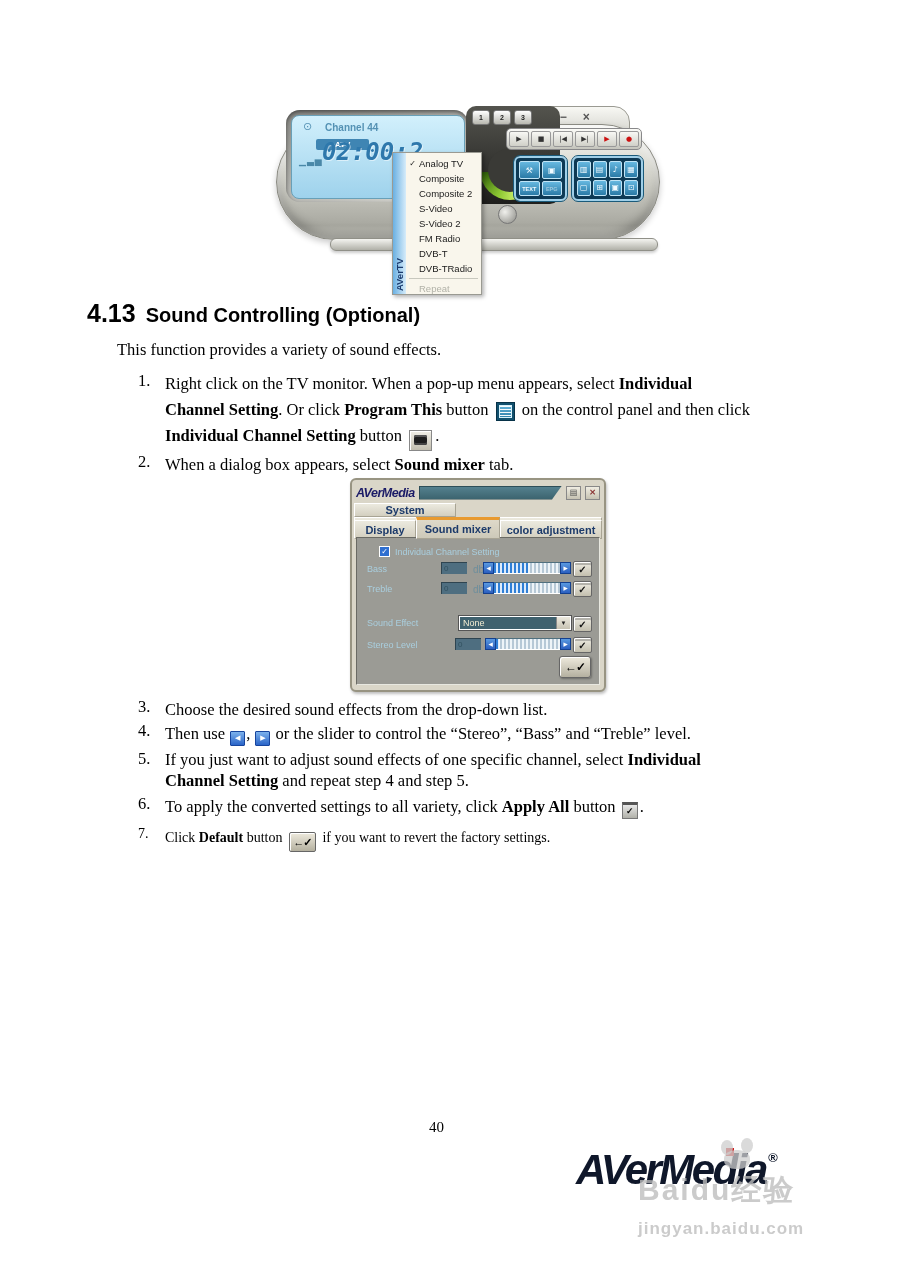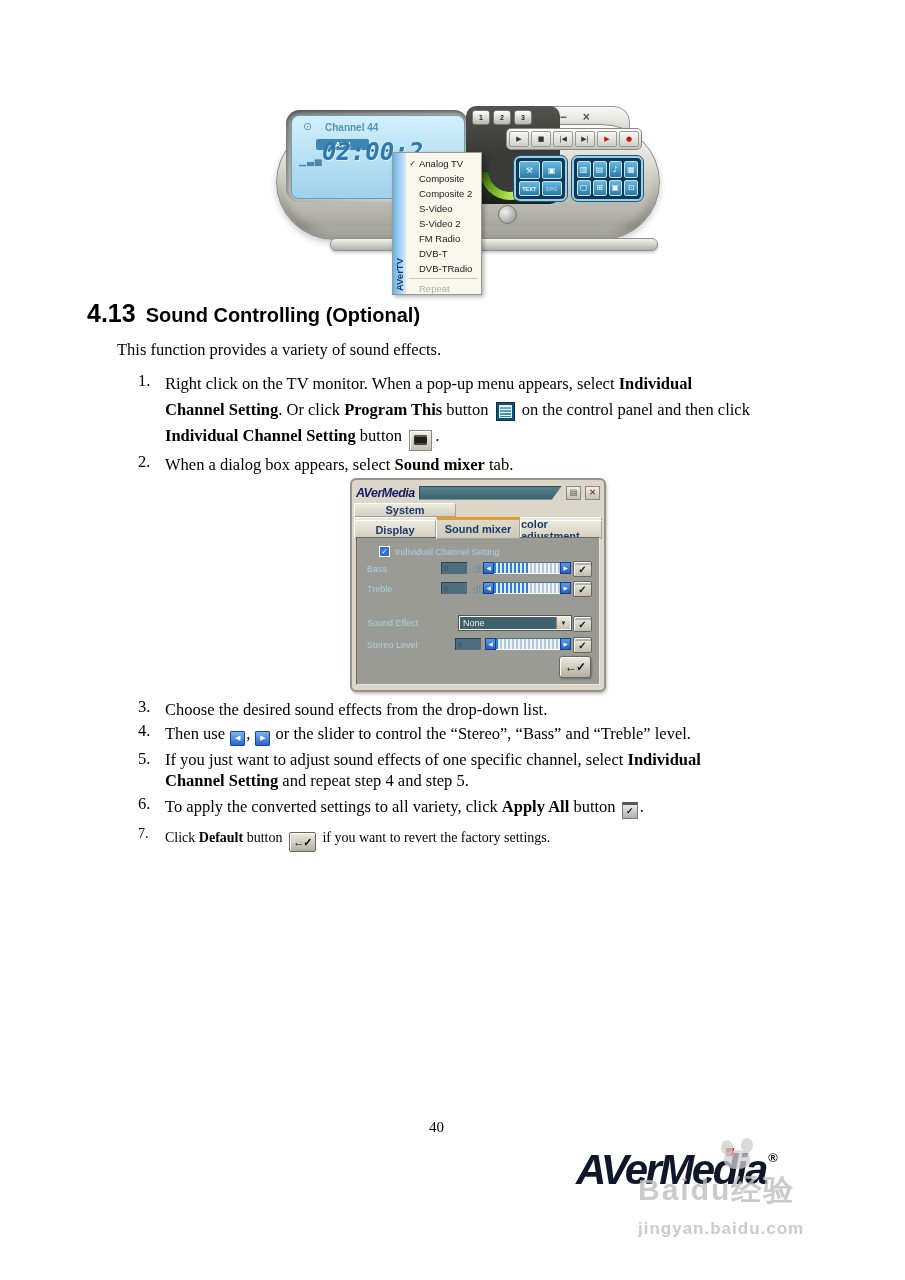--- a/index.html
+++ b/index.html
@@ -115,21 +115,21 @@
           font-size:8px;display:flex;align-items:center;justify-content:center;color:#444;flex:none;}
   .dlg-btn.close{color:#8a3434;font-weight:700;}
   .tabs1,.tabs2{display:flex;padding:0 2px;}
   .tabs1{height:17px;flex-direction:column;}
   .tabs2{height:19px;position:relative;}
   .tab{background:linear-gradient(#eceadf,#d3cfc0);border:1px solid #a8a494;border-top-color:#fff;
           border-left-color:#fff;display:flex;align-items:center;justify-content:center;
           font:700 11px "Liberation Sans",sans-serif;color:#1c3a6a;box-sizing:border-box;}
   .tabs1 .tab:nth-child(1){width:102px;}
   .tabs1 .tab:nth-child(2){flex:1;}
-  .tabs2 .tab:nth-child(1){width:82px;}
+  .tabs2 .tab:nth-child(1){width:62px;}
   .tabs2 .tab:nth-child(2){width:84px;}
   .tabs2 .tab:nth-child(3){flex:1;}
   .tab.active{background:linear-gradient(#ded9c9,#cdc9b9);border-top:3px solid #e89a30;
           margin-top:-3px;height:22px;z-index:2;}
   .dlg-body{position:absolute;left:4px;right:4px;top:57px;bottom:5px;background:#9b9b95;
           border:1px solid;border-color:#6a6a64 #e8e8e0 #e8e8e0 #6a6a64;}
   .cb-row{position:absolute;left:22px;top:8px;display:flex;gap:5px;align-items:center;}
   .cb{width:11px;height:11px;background:#2f6fd0;border:1px solid #fff;color:#fff;font-size:8px;
           display:flex;align-items:center;justify-content:center;box-sizing:border-box;}
   .blue-lbl{font-size:9px;color:#a9cede;}

